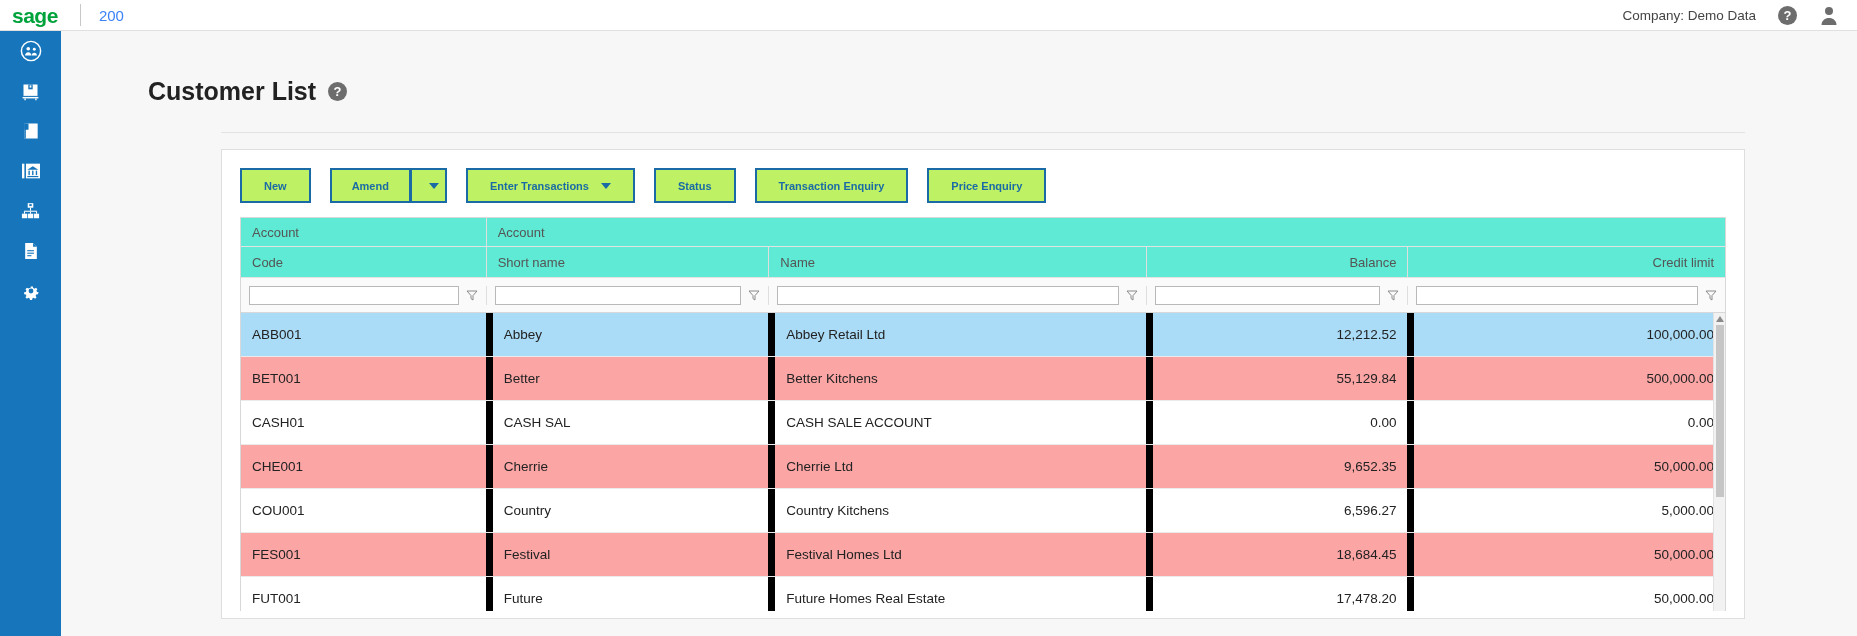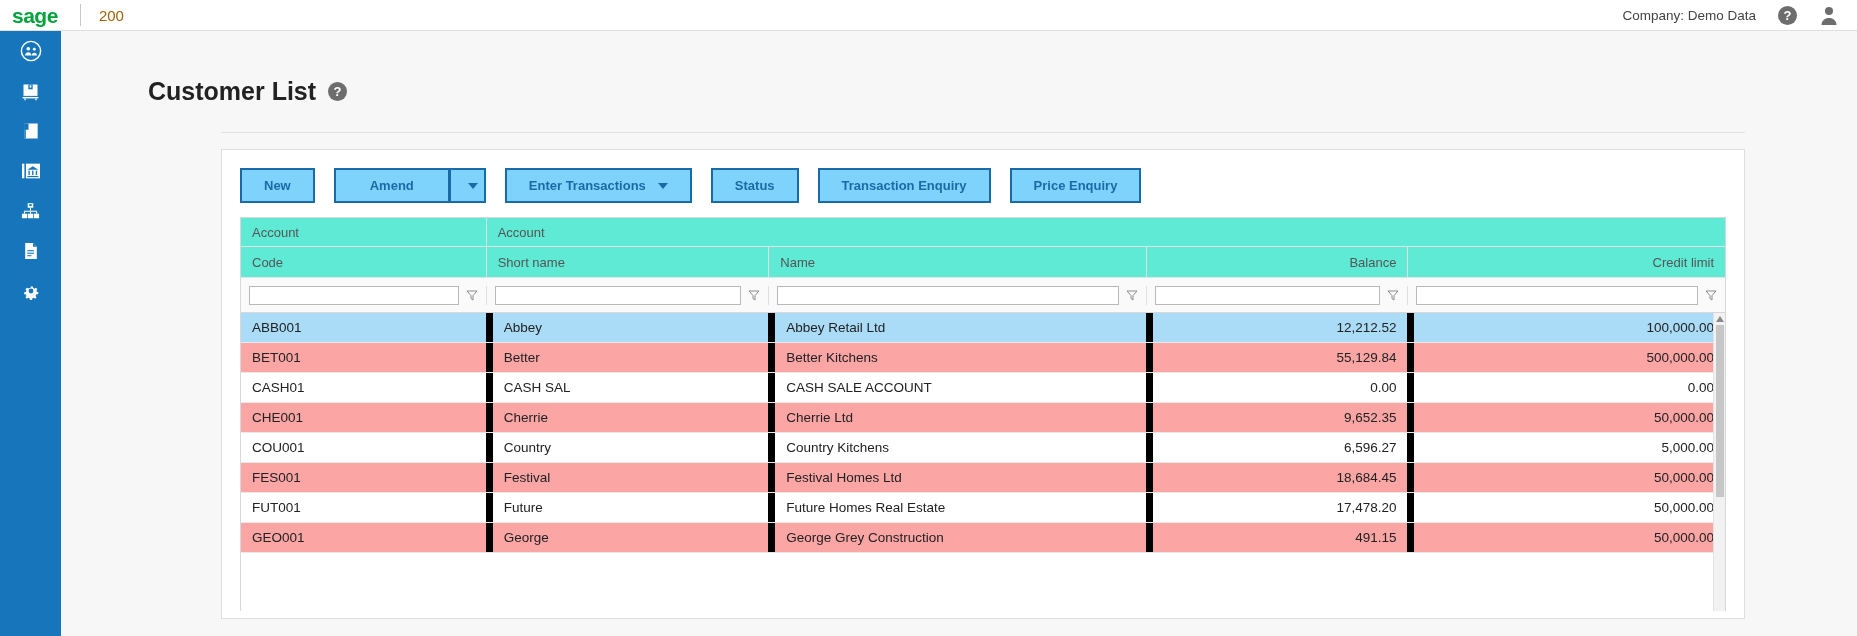--- a/index.html
+++ b/index.html
@@ -18,21 +18,21 @@
     background:#ffffff; border-bottom:1px solid #e0e0e0;
     display:flex; align-items:center;
   }
   .logo{
     margin-left:12px; font-size:21px; font-weight:bold;
     color:#00a33b; letter-spacing:-0.5px; line-height:1;
   }
   .logo-sep{
     width:1px; height:22px; background:#c8c8c8; margin:0 18px 0 22px;
   }
-  .product{ font-size:15px; color:#a16207; }
+  .product{ font-size:15px; color:#3b82f6; }
   .topbar-right{
     margin-left:auto; display:flex; align-items:center; gap:22px; margin-right:18px;
   }
   .company{ font-size:13.5px; color:#444; }
   .circ-icon{
     width:19px; height:19px; border-radius:50%; background:#6d6d6d;
     color:#fff; font-size:13px; font-weight:bold;
     display:flex; align-items:center; justify-content:center;
     line-height:1; cursor:pointer;
   }
@@ -67,28 +67,28 @@
 
   
   .panel{
     margin:16px 0 0 160px; width:1524px; height:470px;
     background:#ffffff; border:1px solid #dedede;
   }
   .toolbar{
     padding:18px 0 14px 18px; display:flex; align-items:center; gap:19px;
   }
   .btn{
-    height:35px; border:2px solid #1a6ba5; background:#7dd3fc;
-    color:#1a6ba5; font-size:13px; font-weight:bold;
+    height:35px; border:2px solid #1a6ba5; background:#bef264;
+    color:#1a6ba5; font-size:11px; font-weight:bold;
     font-family:"Liberation Sans", sans-serif;
     padding:0 22px; cursor:pointer; display:flex; align-items:center;
     justify-content:center; white-space:nowrap;
   }
   .btn-group{ display:flex; }
-  .btn-group .btn:first-child{ padding:0 34px; }
+  .btn-group .btn:first-child{ padding:0 20px; }
   .btn-caret{
     width:36px; padding:0; border-left-width:1px;
   }
   .caret{
     width:0;height:0;border-left:5px solid transparent;border-right:5px solid transparent;
     border-top:6px solid #1a6ba5;
   }
   .btn .caret{ margin-left:12px; }
 
   
@@ -118,21 +118,21 @@
   .finput{
     flex:1; height:19px; border:1px solid #b9b9b9; background:#fff;
     font-family:"Liberation Sans", sans-serif; font-size:12px;
     padding:0 4px; min-width:0;
   }
   .funnel{ cursor:pointer; }
 
   
   .rows{ position:relative; height:298px; overflow:hidden; background:#fff; }
   .row{
-    display:flex; height:30px; align-items:center;
+    display:flex; height:44px; align-items:center;
     border-bottom:1px solid #eaeaea;
     font-size:13.5px; color:#222; cursor:pointer;
   }
   .row.alt{ background:#fca5a5; }
   .row.selected{ background:#aadcf7; }
   .rcell{ padding:0 11px; display:flex; align-items:center; height:100%; }
   .rcell.sep{ border-left:7px solid #000000; }
   .rcell.right{ justify-content:flex-end; }
 
   .scrollbar{

